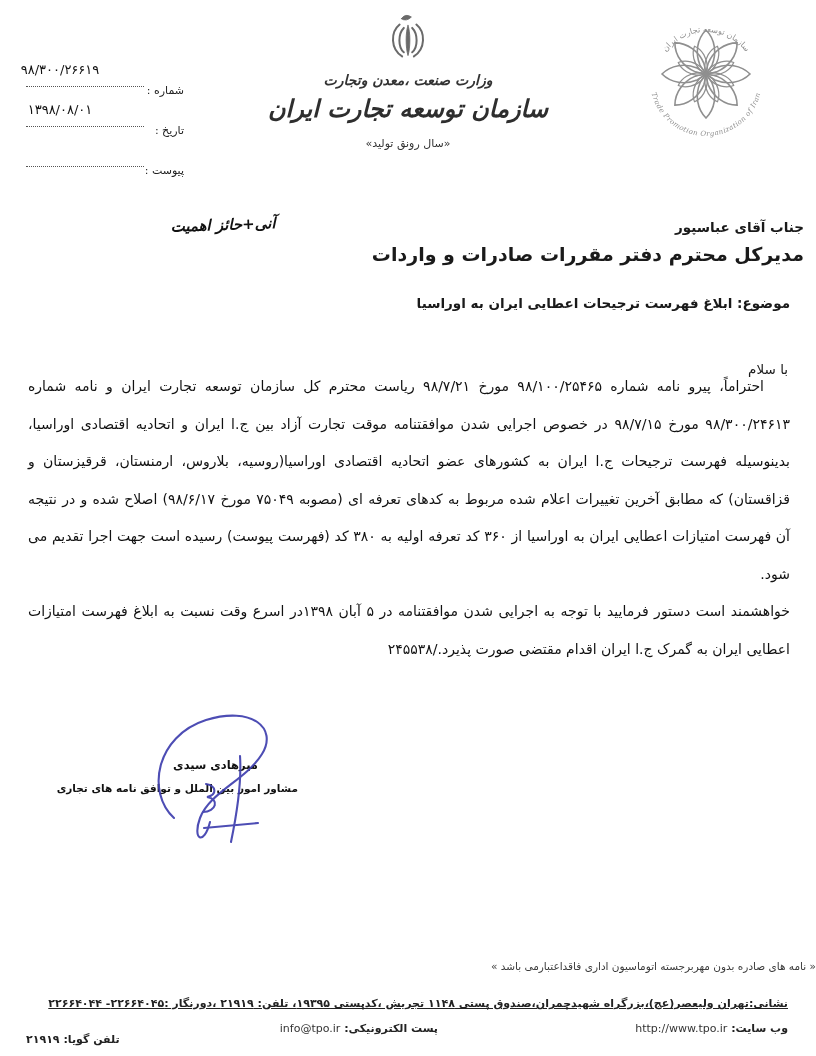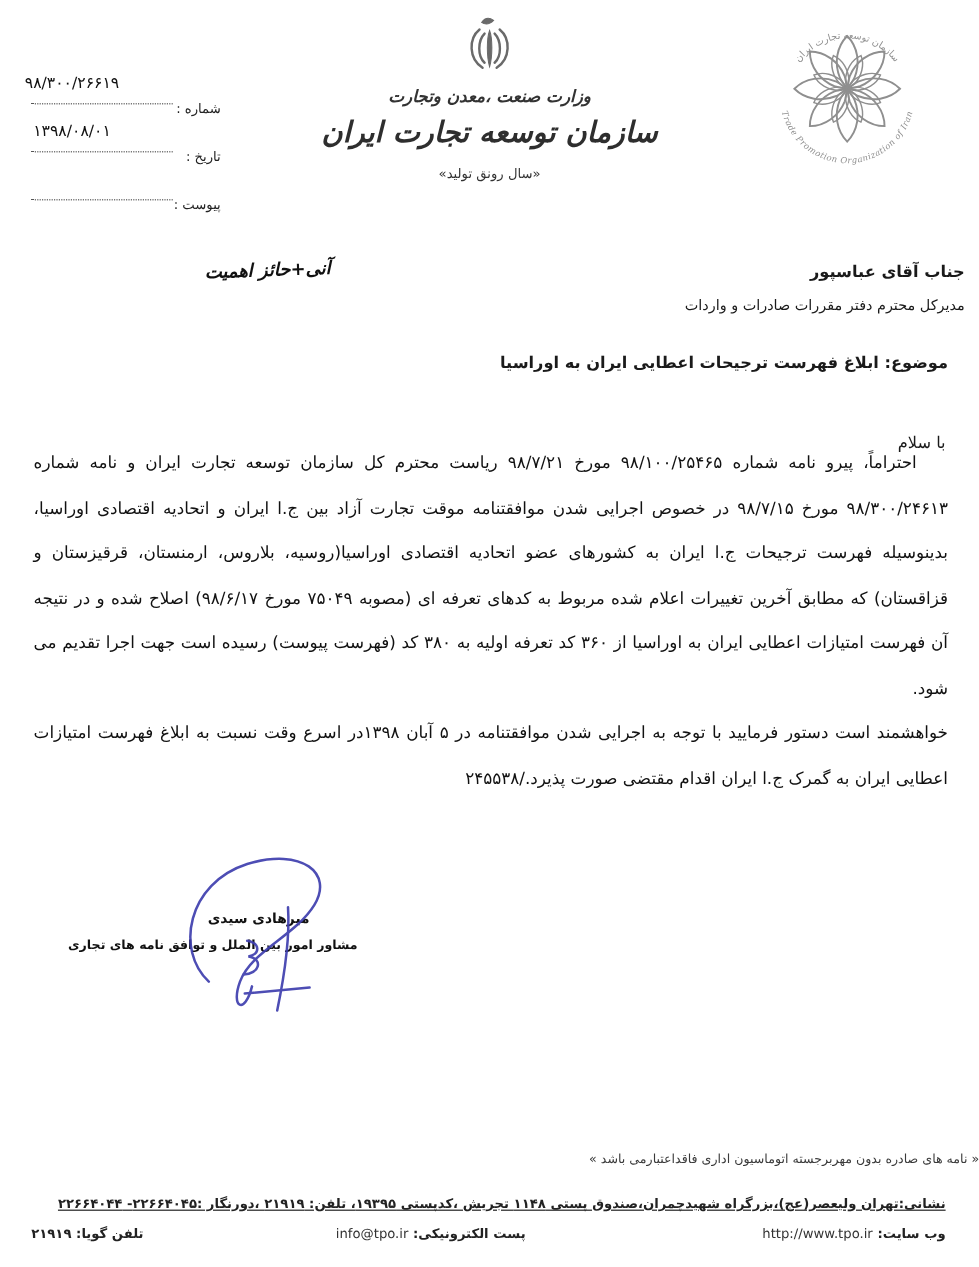--- a/index.html
+++ b/index.html
@@ -25,42 +25,42 @@
   .tpo-logo{position:absolute;top:8px;left:628px;}
   
   .hand-note{
     position:absolute;top:216px;left:118px;width:210px;text-align:center;
     font-style:italic;font-weight:bold;font-size:15px;color:#111;
     transform:rotate(-2deg);letter-spacing:1px;
   }
   
   .recipient{position:absolute;top:214px;right:12px;left:30px;text-align:right;}
   .recipient .r-name{font-size:13.5px;font-weight:bold;line-height:27px;}
-  .recipient .r-title{font-size:12px;font-weight:normal;line-height:27px;}
+  .recipient .r-title{font-size:19px;font-weight:bold;line-height:27px;}
   .subject{position:absolute;top:295px;right:26px;left:30px;text-align:right;font-size:13.5px;font-weight:bold;}
   
   .salutation{position:absolute;top:361px;right:28px;font-size:13.5px;}
   .body-text{
     position:absolute;top:368px;right:26px;left:28px;
     font-size:14px;line-height:37.5px;text-align:justify;text-align-last:right;color:#111;
   }
   .body-text p{margin:0;}
   .body-text p.p1{text-indent:26px;}
   
   .sig-block{position:absolute;top:700px;left:88px;width:240px;height:150px;}
   .sig-name{position:absolute;top:58px;right:70px;font-size:11.5px;font-weight:bold;color:#111;white-space:nowrap;}
   .sig-title{position:absolute;top:82px;right:30px;font-size:10.5px;font-weight:bold;color:#111;white-space:nowrap;}
   .sig-ink{position:absolute;top:0;left:0;}
   
   .disclaimer{position:absolute;top:960px;left:0;right:0;text-align:right;font-size:10.5px;color:#3a3a3a;}
   .address-line{position:absolute;top:997px;right:28px;left:24px;text-align:right;font-size:11px;font-weight:bold;color:#222;white-space:nowrap;text-decoration:underline;}
   .contact-row{position:absolute;top:1022px;right:28px;left:24px;height:22px;font-size:11px;font-weight:bold;color:#222;}
   .contact-web{position:absolute;right:0;white-space:nowrap;margin-left:26px;}
   .contact-email{position:absolute;right:350px;white-space:nowrap;}
-  .contact-phone{position:absolute;left:2px;white-space:nowrap;}
+  .contact-phone{position:absolute;left:2px;white-space:nowrap;margin-top:11px;}
   .latin{direction:ltr;unicode-bidi:embed;font-weight:normal;color:#333;}
 </style>
 </head>
 <body>
 
 <div class="page">
 
   <div class="lh-left">
     <div class="lh-row">
       <span class="lh-value">۹۸/۳۰۰/۲۶۶۱۹</span>

